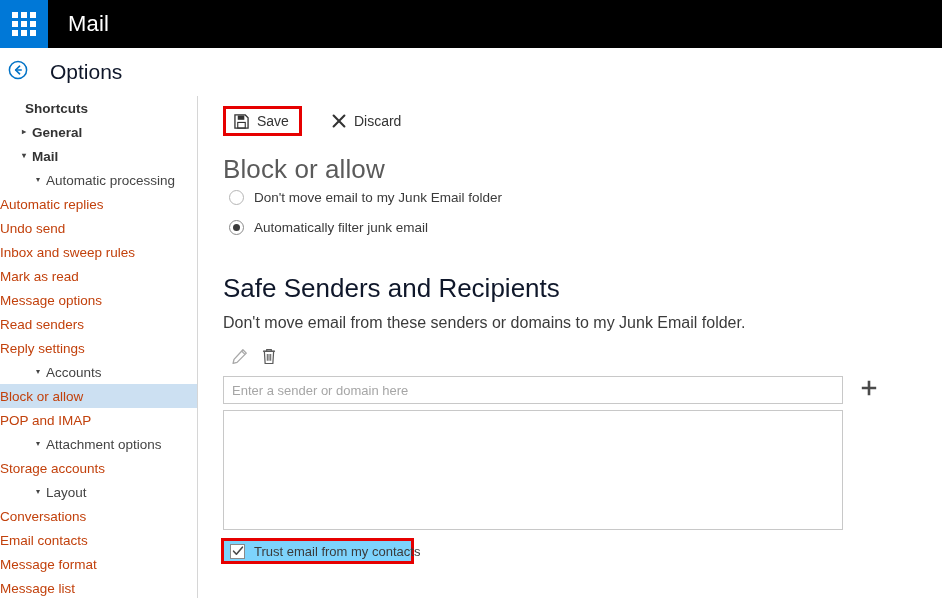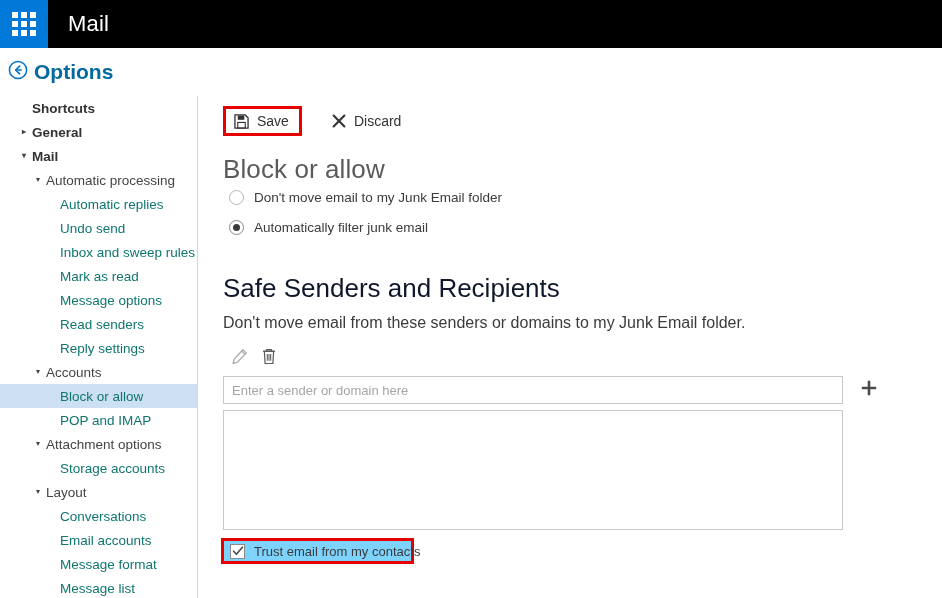--- a/index.html
+++ b/index.html
@@ -50,23 +50,23 @@
   }
   #options-link {
     display: flex; align-items: center;
     margin-left: 8px;
     cursor: pointer;
     color: #0072c6;
   }
   #back-arrow-icon { display: block; flex: none; }
   #options-label {
     font-size: 21px;
-    color: #0369a1;
-    margin-left: 6px;
-    font-weight: 700;
+    color: #0f172a;
+    margin-left: 22px;
+    font-weight: 400;
     white-space: nowrap;
   }
 
   
   #sidebar {
     position: absolute; top: 96px; left: 0;
     width: 198px; height: 502px;
     background: #ffffff;
     border-right: 1px solid #d6d6d6;
     overflow: hidden;
@@ -80,24 +80,24 @@
     white-space: nowrap;
     position: relative;
   }
   .nav-item .tri {
     position: absolute;
     font-size: 8px;
     color: #444444;
     line-height: 1;
   }
   .nav-item.sel { background: #cce0f2; }
-  .nav-item.lvl0 { padding-left: 32px; font-weight: 600; color: #333; }
+  .nav-item.lvl0 { padding-left: 25px; font-weight: 600; color: #333; }
   .nav-item.lvl1 { padding-left: 32px; font-weight: 600; color: #333; }
   .nav-item.lvl2 { padding-left: 46px; color: #444; }
-  .nav-item.lvl3 { padding-left: 60px; color: #0f766e; }
+  .nav-item.lvl3 { color: #c2410c; }
   .nav-item.lvl1 .tri { left: 22px; }
   .nav-item.lvl2 .tri { left: 36px; }
 
   
   #content {
     position: absolute; top: 96px; left: 199px;
     width: 743px; height: 502px;
     background: #ffffff;
     overflow: hidden;
   }
@@ -326,21 +326,21 @@
     <span>Storage accounts</span>
   </div>
   <div class="nav-item lvl2">
     <span class="tri">▾</span>
     <span>Layout</span>
   </div>
   <div class="nav-item lvl3">
     <span>Conversations</span>
   </div>
   <div class="nav-item lvl3">
-    <span>Email accounts</span>
+    <span>Email contacts</span>
   </div>
   <div class="nav-item lvl3">
     <span>Message format</span>
   </div>
   <div class="nav-item lvl3">
     <span>Message list</span>
   </div>
 
 </div>
 

